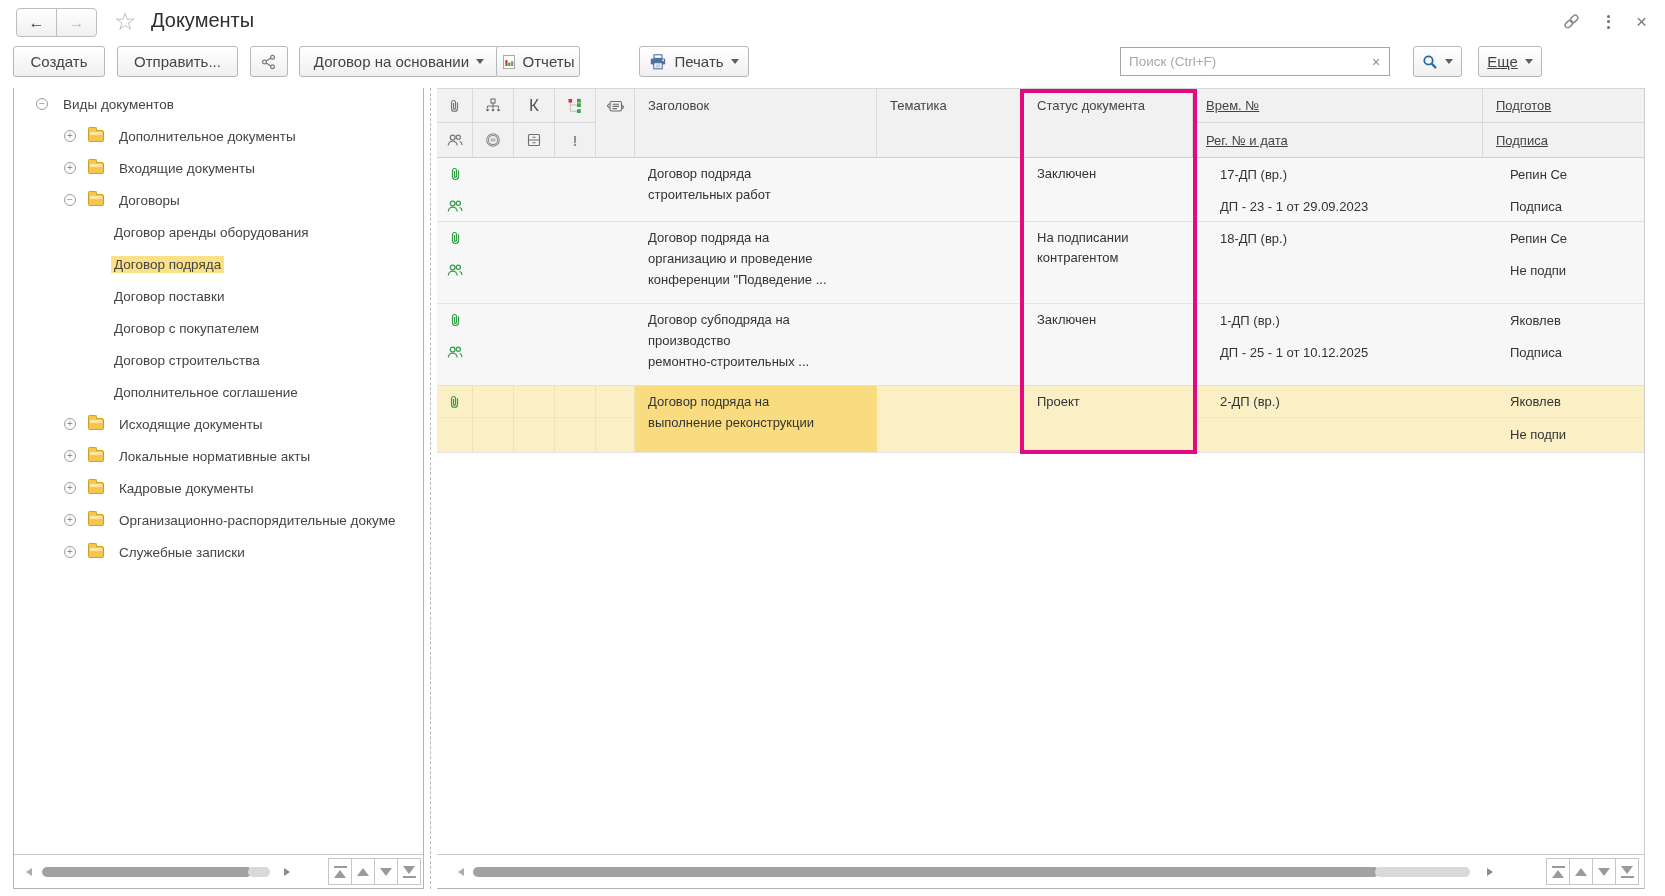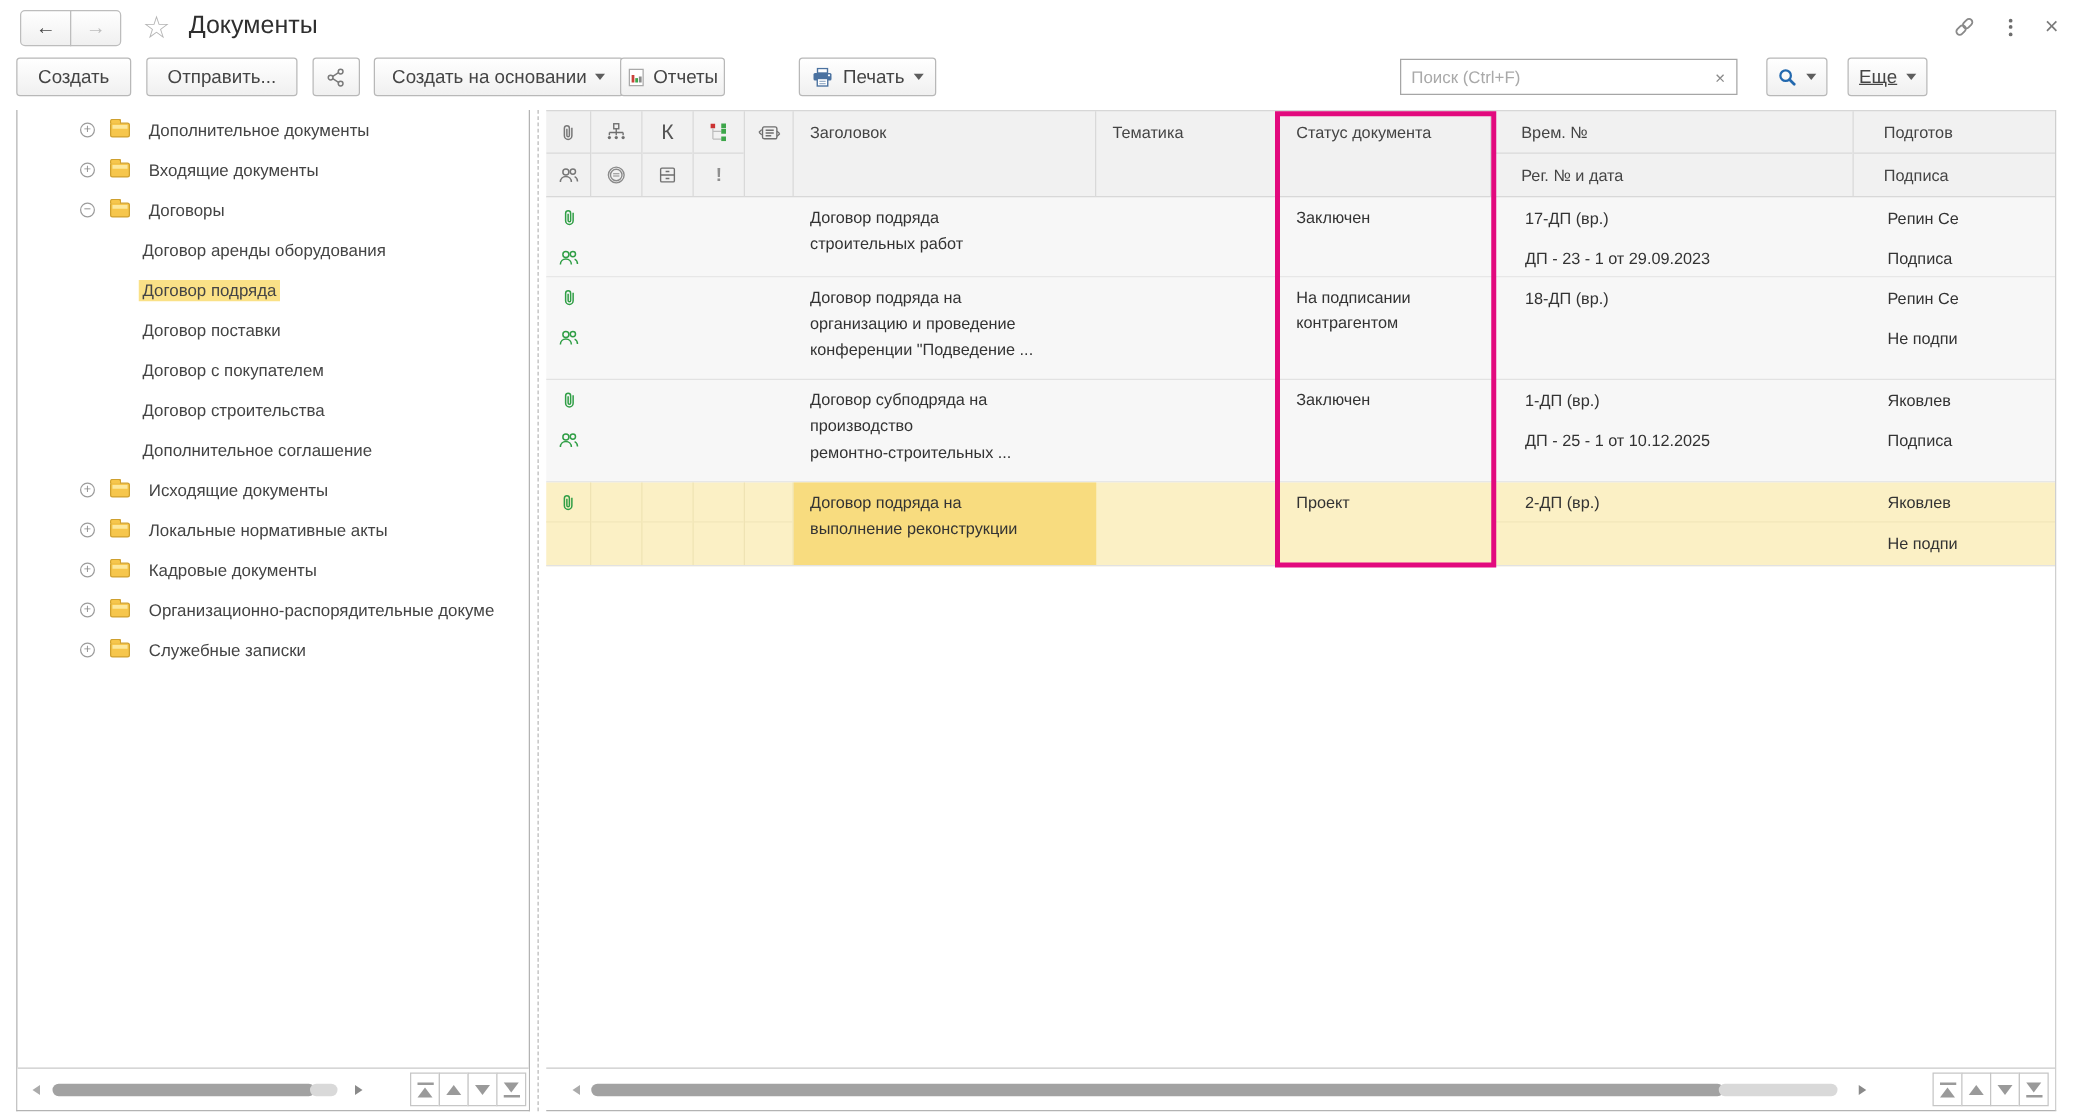--- a/index.html
+++ b/index.html
@@ -71,21 +71,21 @@
   .right-panel { position:absolute; left:437px; top:88px; width:1208px; height:801px;
                  border-right:1px solid #cfcfcf; border-bottom:1px solid #b3b3b3; background:#fff; }
   .grid { display:grid; grid-template-columns:36px 41px 41px 41px 39px 242px 147px 169px 290px minmax(0,1fr); }
   .thead { position:absolute; top:0; left:0; width:100%; height:70px; background:#f1f1f1;
            border-top:1px solid #d7d7d7; border-bottom:1px solid #cfcfcf; font-size:13px; color:#444; }
   .hc { border-right:1px solid #d9d9d9; overflow:hidden; }
   .hc:last-child { border-right:none; }
   .hc .sub { height:34px; display:flex; align-items:center; justify-content:center; }
   .hc .sub.first { border-bottom:1px solid #d9d9d9; }
   .hc.txt { padding:9px 6px 0 13px; }
-  .hc .sub.lab { justify-content:flex-start; padding-left:24px; }
+  .hc .sub.lab { justify-content:flex-start; padding-left:13px;text-decoration:underline; }
   .icon-k { font-size:17px; color:#555; }
   .excl { font-size:15px; font-weight:bold; color:#8f8f8f; }
 
   .tbody { position:absolute; top:70px; left:0; width:100%; }
   .row { border-bottom:1px solid #e2e2e2; background:#f7f7f7; font-size:13px; color:#333; cursor:pointer; }
   .row.r1 { height:64px; } .row.r2 { height:82px; } .row.r3 { height:82px; } .row.r4 { height:67px; }
   .icell { display:flex; flex-direction:column; }
   .iline { height:32px; display:flex; align-items:center; justify-content:center; }
   .cell-title { padding:5px 14px 0 13px; line-height:21px; }
   .cell-status { padding:6px 18px 0 13px; line-height:20px; }
@@ -160,21 +160,21 @@
       <span>
         <svg width="16" height="16" viewBox="0 0 16 16" fill="none" stroke="#7a7a7a" stroke-width="1.2">
           <circle cx="11.5" cy="3.2" r="1.9"></circle>
             <circle cx="3.5" cy="8" r="1.9"></circle>
             <circle cx="11.5" cy="12.8" r="1.9"></circle>
           <path d="M5.2 7.1 L9.8 4.1 M5.2 8.9 L9.8 11.9"></path>
         </svg>
       </span>
     </button>
     <button class="tbtn" style="left:299px;width:200px">
-      <span>Создать на основании</span>
+      <span>Договор на основании</span>
       <span class="caret"></span>
     </button>
     <button class="tbtn" style="left:496px;width:84px">
       <span>
         <svg width="14" height="16" viewBox="0 0 14 16">
           <rect x="1.5" y="1.5" width="11" height="13" fill="#fff" stroke="#a9a9a9"></rect>
           <rect x="3.3" y="6" width="2.2" height="6" fill="#c9423a"></rect>
           <rect x="6.2" y="8.5" width="2.2" height="3.5" fill="#3da64a"></rect>
           <rect x="9.1" y="7.2" width="2.2" height="4.8" fill="#8a8a8a"></rect>
         </svg>
@@ -209,20 +209,24 @@
       <span class="caret"></span>
     </button>
     <button class="tbtn morebtn">
       <span>Еще</span>
       <span class="caret"></span>
     </button>
   </div>
 
   <div class="left-panel">
     <div class="tree">
+      <div class="titem l0">
+        <span class="exp minus"></span>
+        <span class="tlabel">Виды документов</span>
+      </div>
       <div class="titem l1">
         <span class="exp plus"></span>
         <span class="folder"></span>
         <span class="tlabel">Дополнительное документы</span>
       </div>
       <div class="titem l1">
         <span class="exp plus"></span>
         <span class="folder"></span>
         <span class="tlabel">Входящие документы</span>
       </div>

